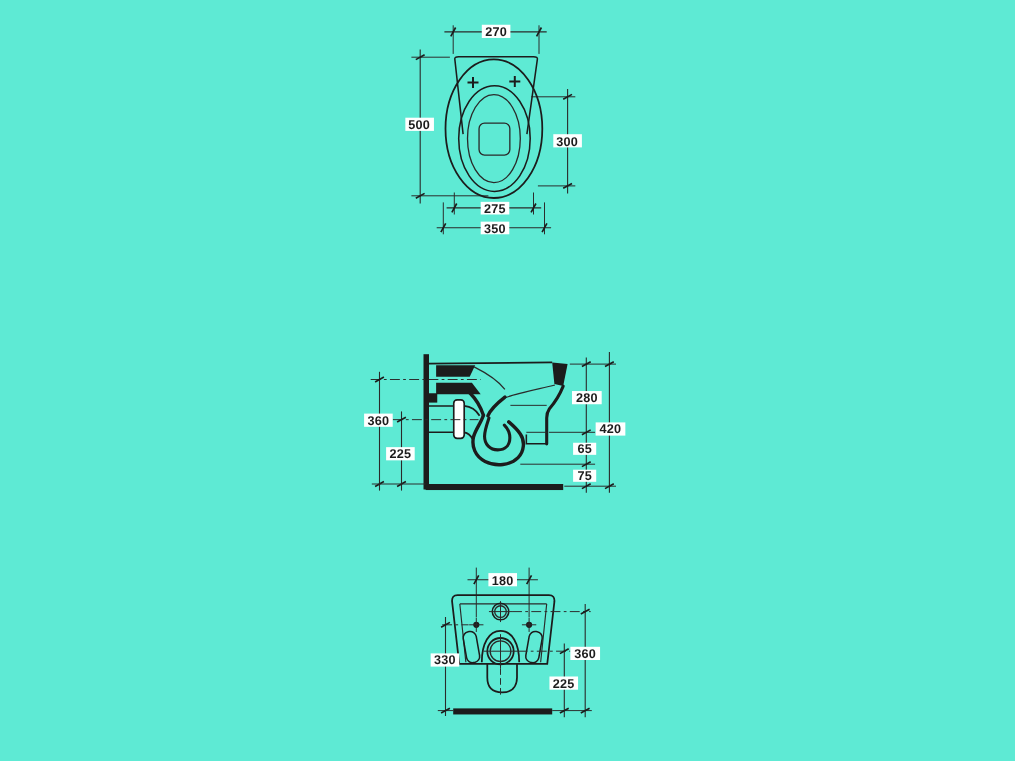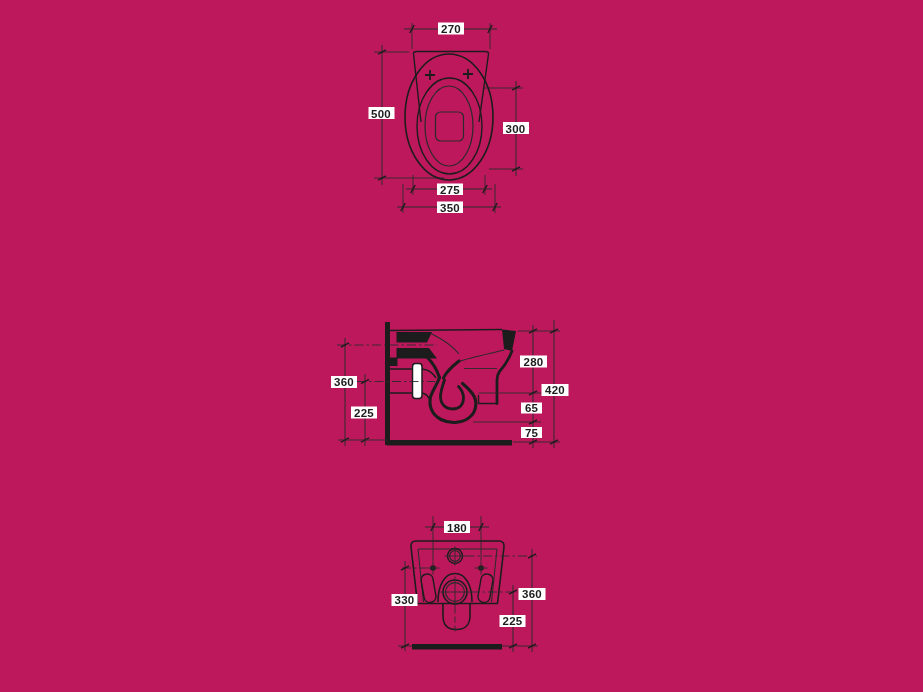--- a/index.html
+++ b/index.html
@@ -8,21 +8,21 @@
     background: #ffffff;
     width: 923px;
     height: 692px;
     overflow: hidden;
     font-family: "Liberation Sans", sans-serif;
   }
   #canvas {
     position: relative;
     width: 923px;
     height: 692px;
-    background: #be185d;
+    background: #5eead4;
   }
   svg { display: block; }
   .thin   { stroke: #2a2a2a; stroke-width: 0.9;  fill: none; }
   .med    { stroke: #1c1c1c; stroke-width: 1.4;  fill: none; }
   .heavy  { stroke: #1c1c1c; stroke-width: 1.6;  fill: none; }
   .wall2  { stroke: #1c1c1c; stroke-width: 2.8;  fill: none; stroke-linecap: round; }
   .wall3  { stroke: #1c1c1c; stroke-width: 3.1;  fill: none; stroke-linecap: round; }
   .solid  { fill: #1c1c1c; stroke: none; }
   .dimline{ stroke: #2a2a2a; stroke-width: 1.0;  fill: none; }
   .tick   { stroke: #1c1c1c; stroke-width: 1.5;  fill: none; }

